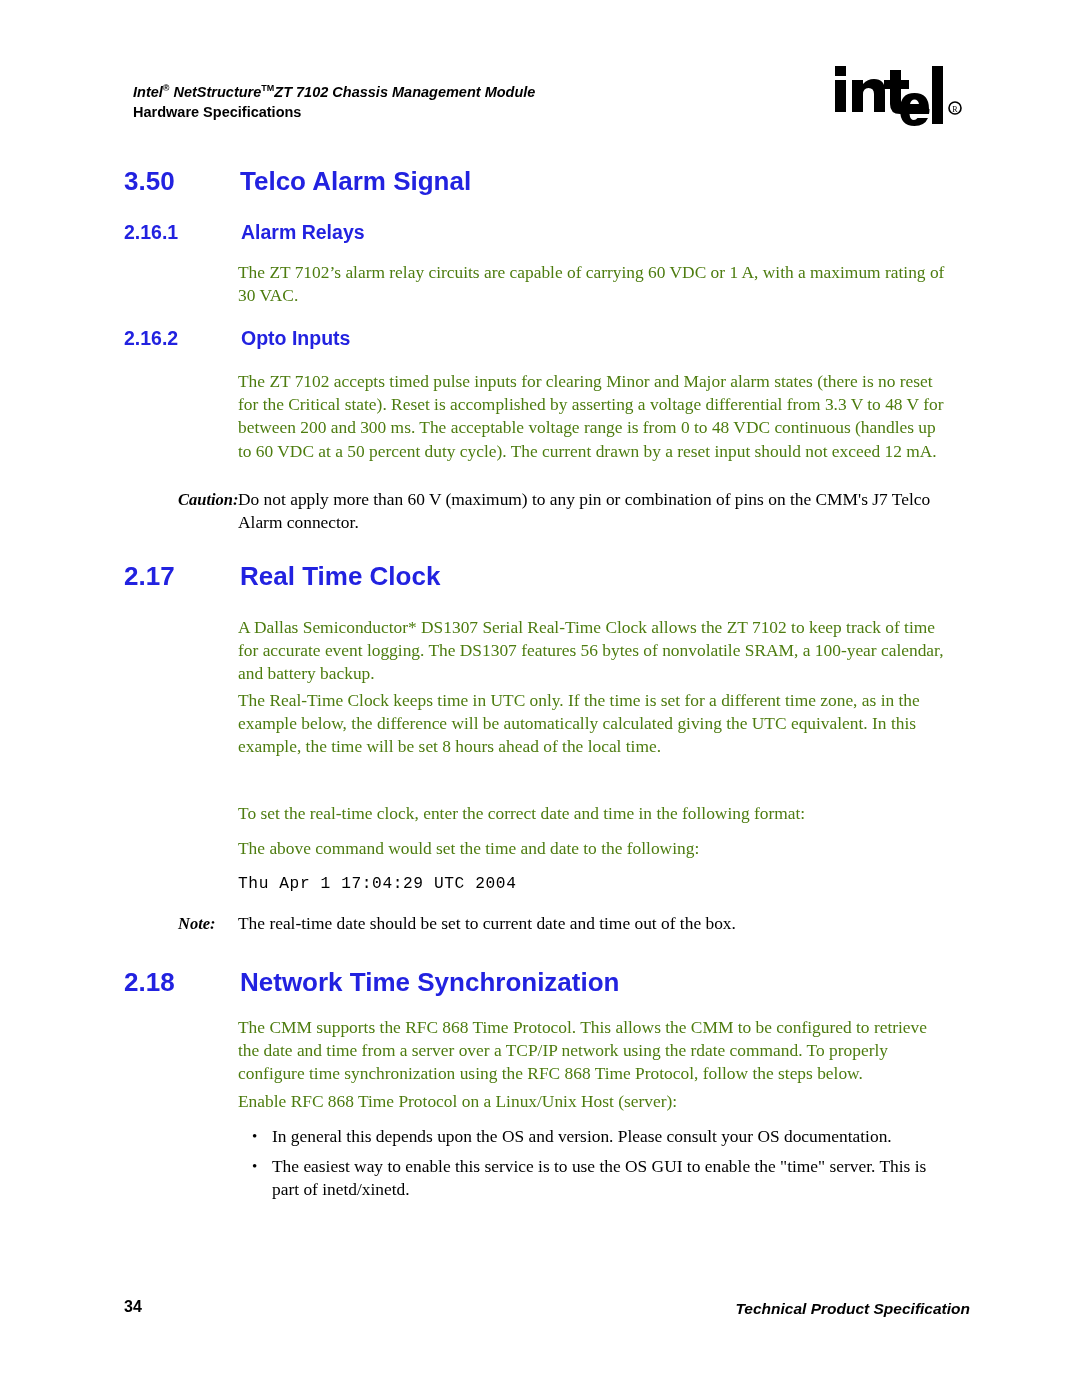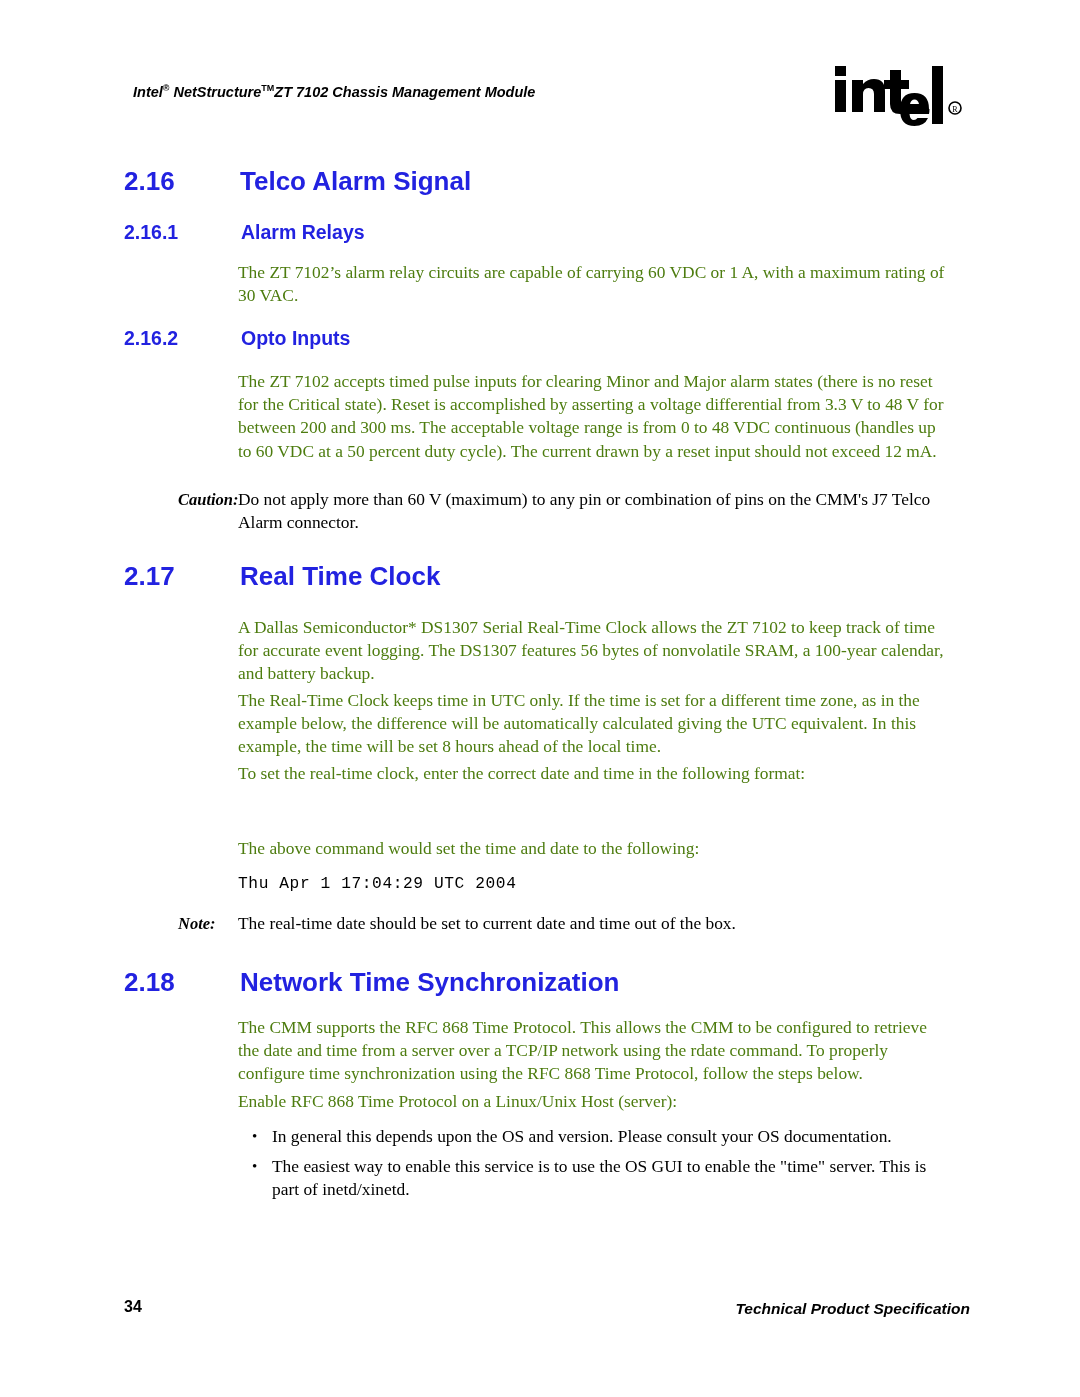--- a/index.html
+++ b/index.html
@@ -175,20 +175,21 @@
   }
 </style>
 </head>
 <body>
 
 <div class="page">
 
   <div class="header">
     <div class="header-text">
       <div class="header-line1"><span>Intel</span><span class="sup-mark">®</span><span> NetStructure</span><span class="sup-mark">TM</span><span>ZT 7102 Chassis Management Module</span></div>
+      <div class="header-line2">Hardware Specifications</div>
     </div>
   </div>
 
   <div class="logo">
     <svg viewBox="0 0 140 62" width="140" height="62" aria-hidden="true">
 
       <rect x="2" y="16" width="11" height="32" fill="#000"></rect>
       <rect x="2" y="2" width="11" height="10" fill="#000"></rect>
 
       <path d="M19 16 h11 v4 q4.5 -5 11 -5 q11 0 11 12 v21 h-11 v-18 q0 -6 -5.5 -6 q-5.5 0 -5.5 6.5 v17.5 h-11 z" fill="#000"></path>
@@ -198,21 +199,21 @@
       <path d="M96 31 q0 -16 -14.5 -16 q-14.5 0 -14.5 16.5 q0 16.5 14.5 16.5 q10 0 13.5 -8 h-10.5 q-1.5 2 -3.5 2 q-4 0 -4.5 -6 h19.5 q0.5 -2.5 0.5 -5 z M77 26 q1 -4.5 4.5 -4.5 q3.5 0 4.5 4.5 z" fill="#000" transform="translate(0,14)"></path>
 
       <rect x="99" y="2" width="11" height="58" fill="#000"></rect>
 
       <circle cx="122" cy="44" r="6" fill="none" stroke="#000" stroke-width="1.6"></circle>
       <text x="122" y="47.5" font-family="Liberation Serif, serif" font-size="8" text-anchor="middle" fill="#000">R</text>
     </svg>
   </div>
 
   <div class="h1-row" style="top:166px;">
-    <span class="h1-num">2.16</span>
+    <span class="h1-num">3.50</span>
     <span>Telco Alarm Signal</span>
   </div>
 
   <div class="h2-row" style="top:221px;">
     <span class="h2-num">2.16.1</span>
     <span>Alarm Relays</span>
   </div>
 
   <div class="para" style="top:261px;">The ZT 7102’s alarm relay circuits are capable of carrying 60 VDC or 1 A, with a maximum rating of 30 VAC.</div>
 
@@ -230,21 +231,21 @@
 
   <div class="h1-row" style="top:561px;">
     <span class="h1-num">2.17</span>
     <span>Real Time Clock</span>
   </div>
 
   <div class="para" style="top:616px;">A Dallas Semiconductor* DS1307 Serial Real-Time Clock allows the ZT 7102 to keep track of time for accurate event logging. The DS1307 features 56 bytes of nonvolatile SRAM, a 100-year calendar, and battery backup.</div>
 
   <div class="para" style="top:689px;">The Real-Time Clock keeps time in UTC only. If the time is set for a different time zone, as in the example below, the difference will be automatically calculated giving the UTC equivalent. In this example, the time will be set 8 hours ahead of the local time.</div>
 
-  <div class="para" style="top:762px;">To set the real-time clock, enter the correct date and time in the following format:</div>
+  <div class="para" style="top:802px;">To set the real-time clock, enter the correct date and time in the following format:</div>
 
 
   <div class="para" style="top:837px;">The above command would set the time and date to the following:</div>
 
   <div class="code" style="top:873px;">Thu Apr 1 17:04:29 UTC 2004</div>
 
   <div class="note-block" style="top:912px;">
     <span class="note-label">Note:</span>
     <span class="note-body">The real-time date should be set to current date and time out of the box.</span>
   </div>

